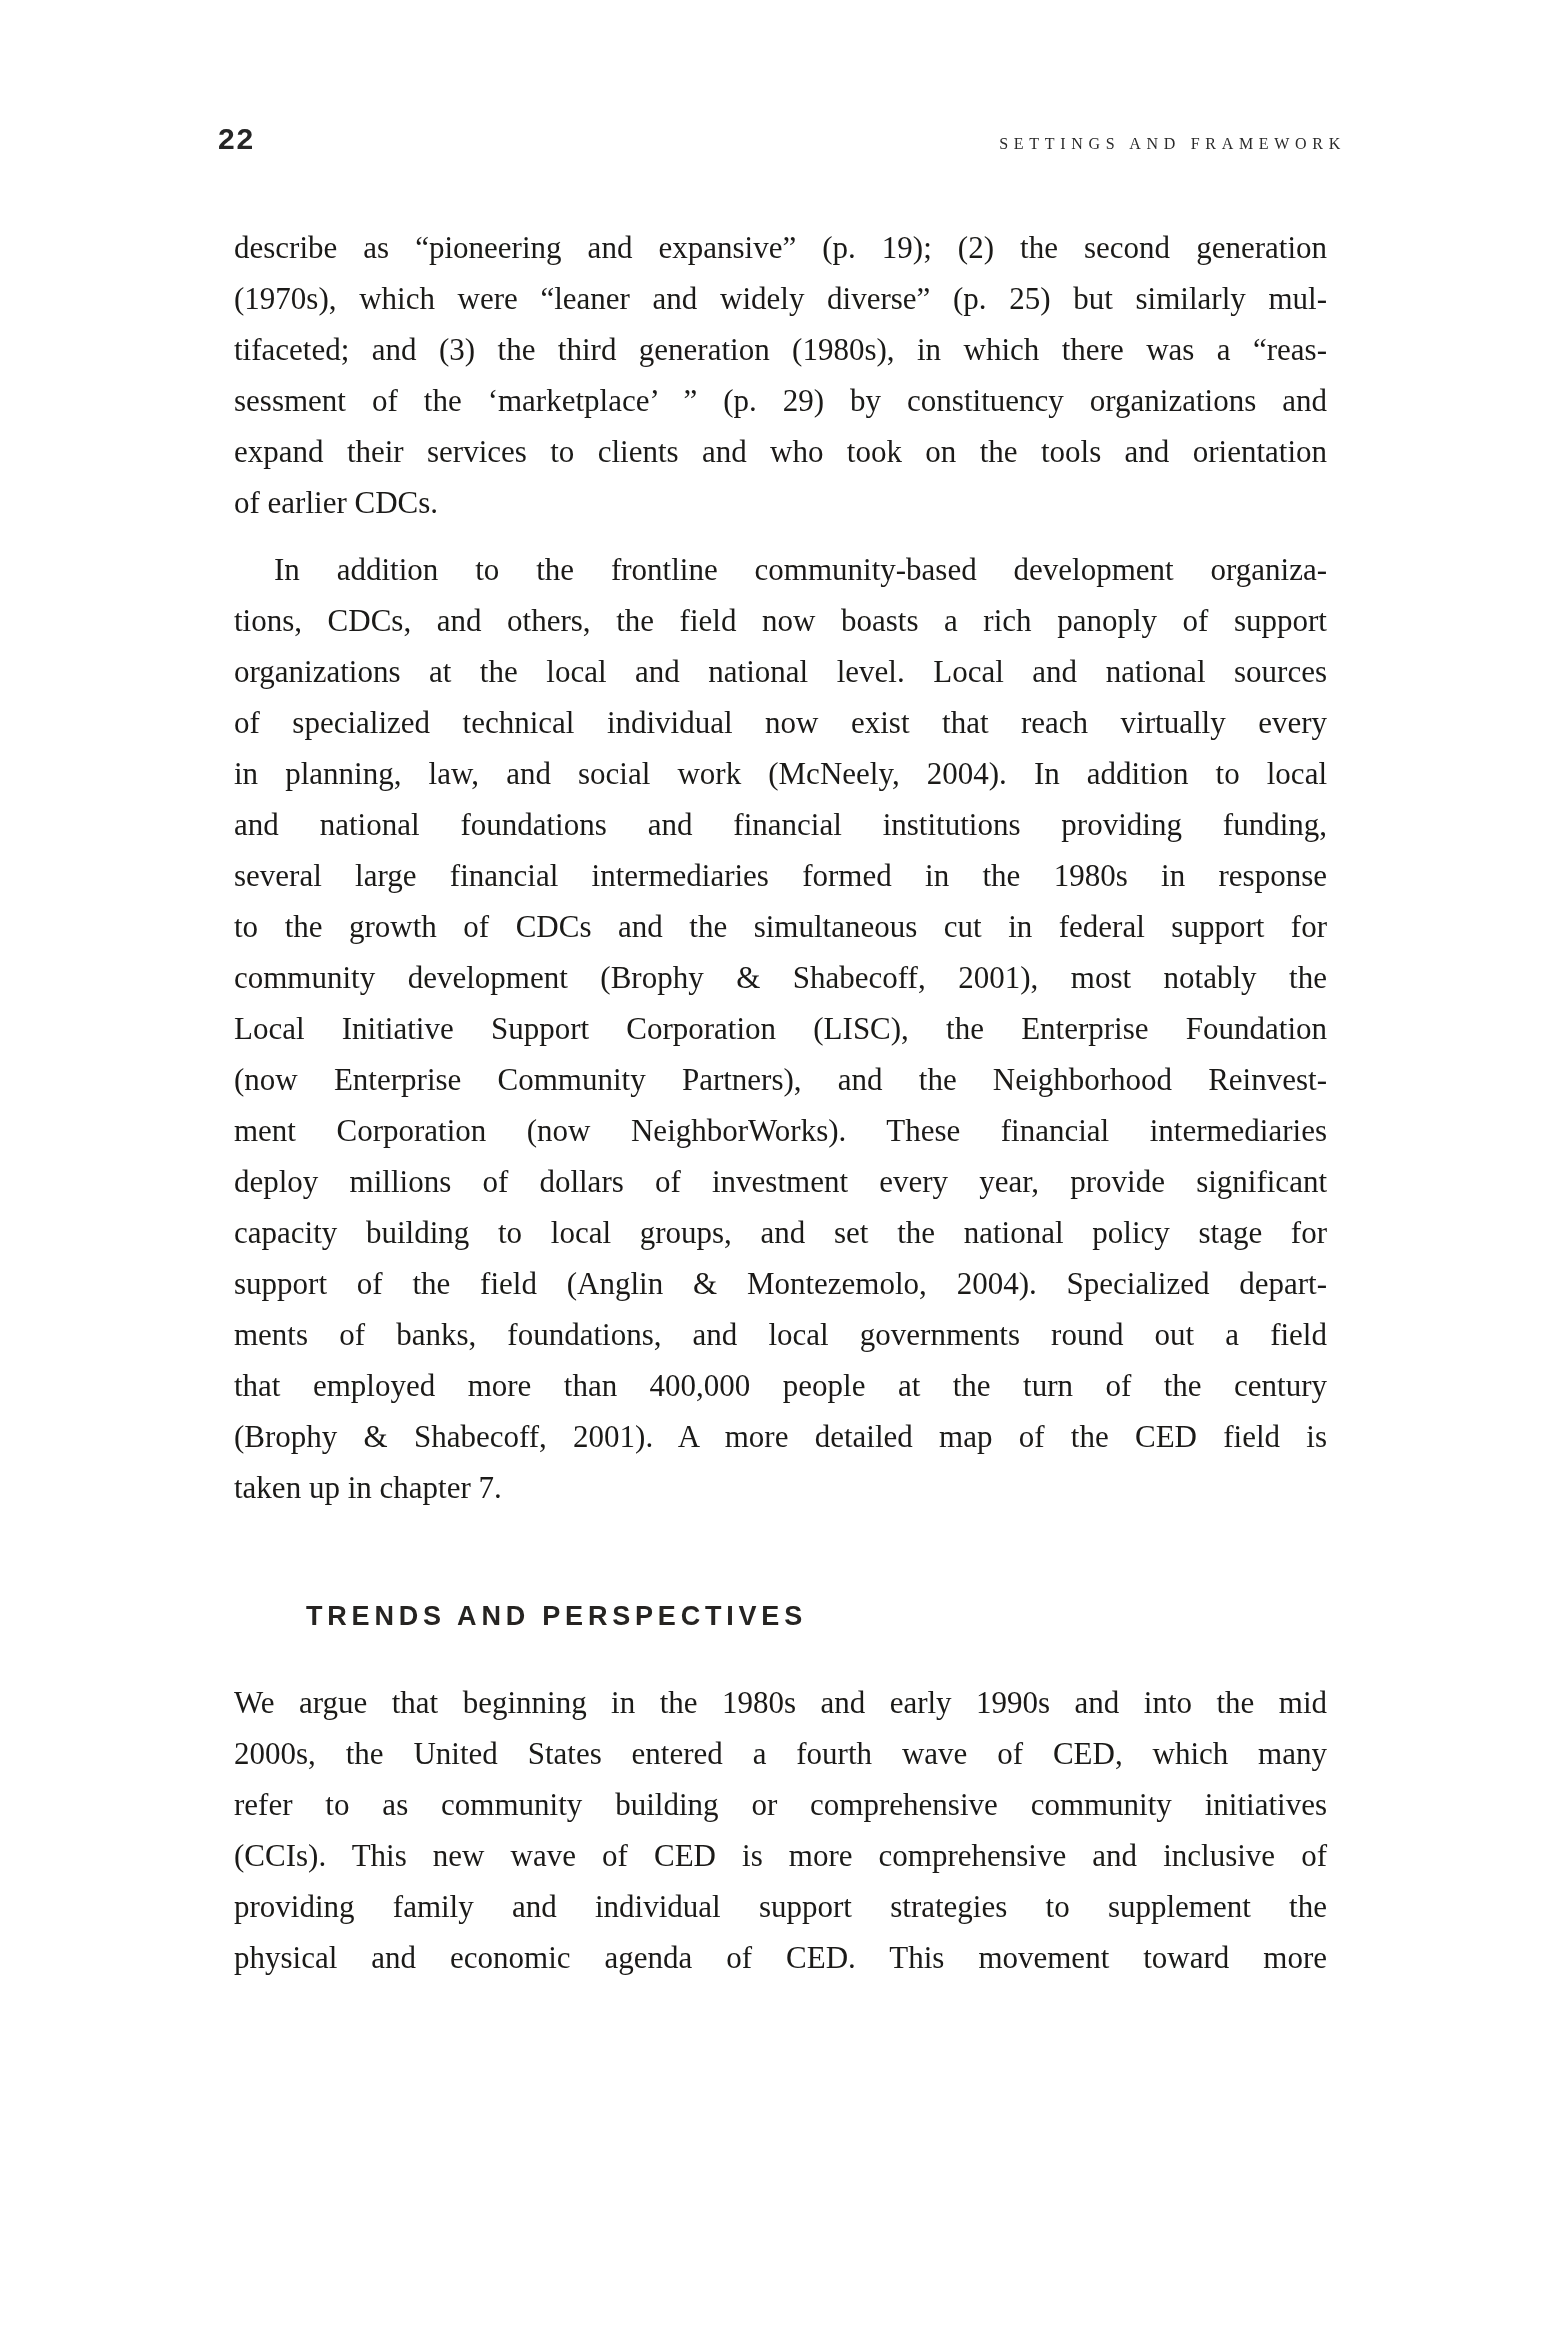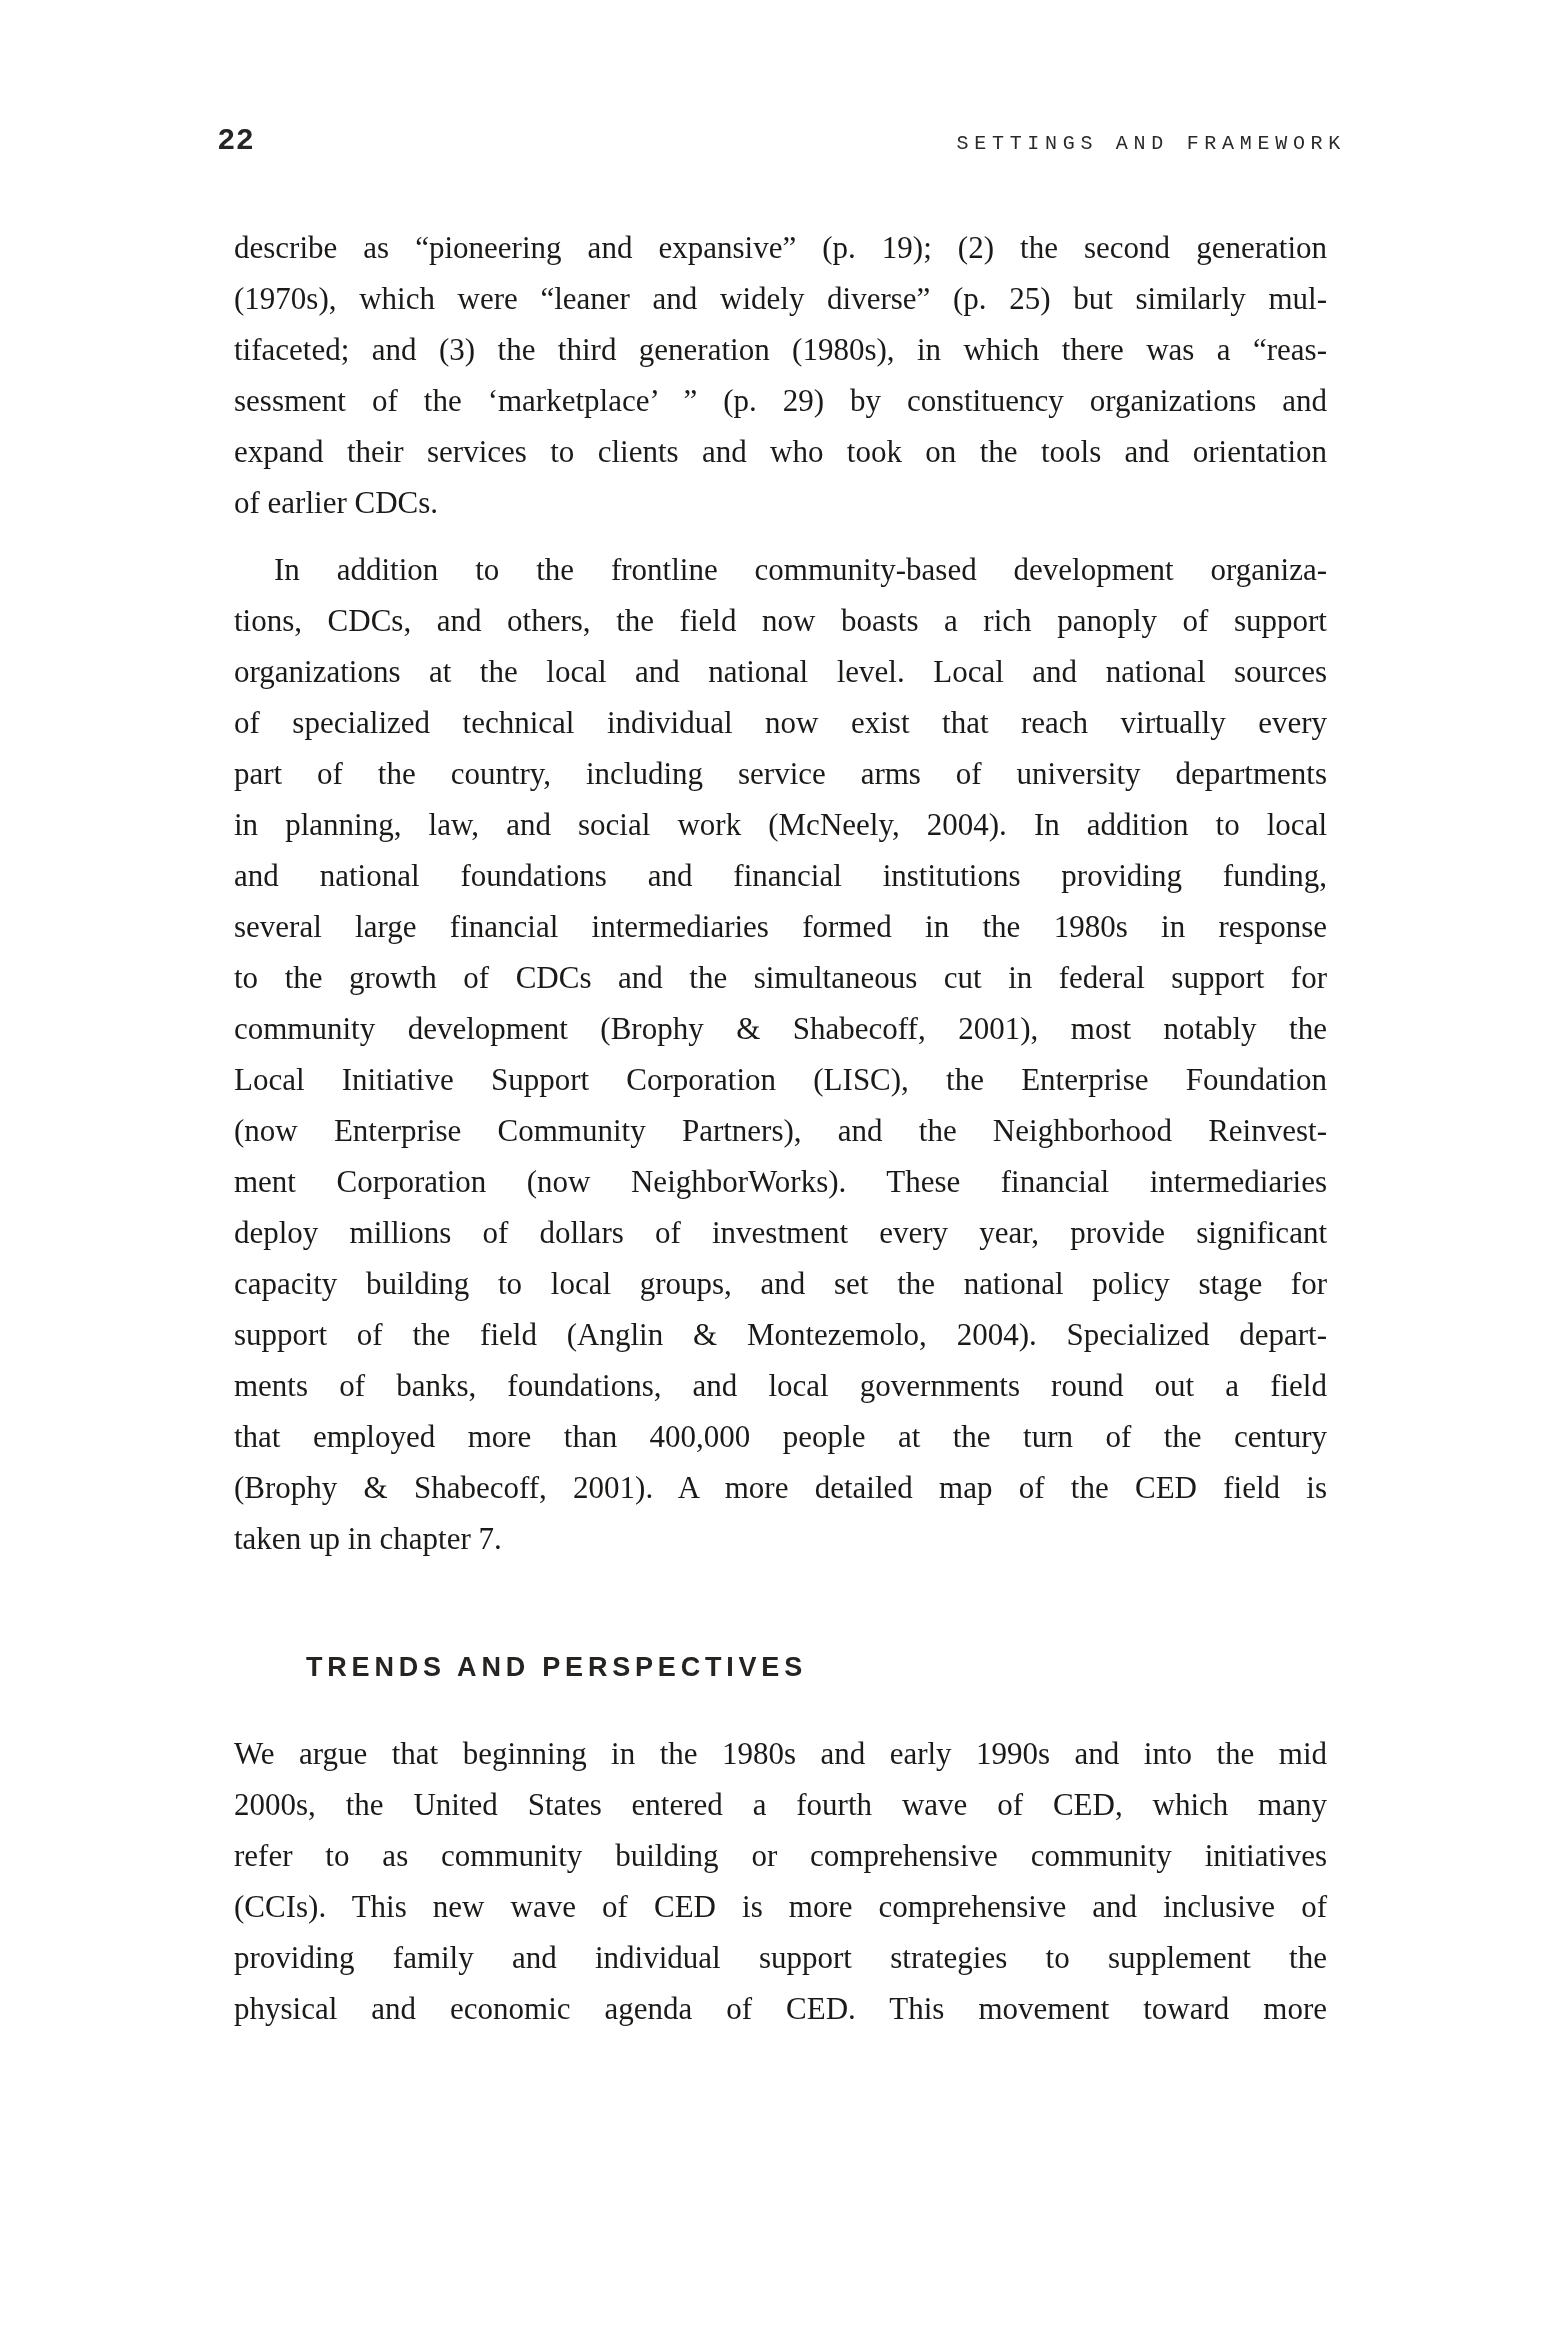--- a/index.html
+++ b/index.html
@@ -26,23 +26,23 @@
     align-items: baseline;
   }
   .page-number {
     font-family: "Liberation Sans", sans-serif;
     font-weight: bold;
     font-size: 30px;
     letter-spacing: 1.9px;
     color: #262626;
   }
   .running-head {
-    font-family: Liberation Mono, monospace;
+    font-family: Liberation Serif, serif;
     font-weight: normal;
-    font-size: 20px;
+    font-size: 16px;
     letter-spacing: 5.7px;
     color: #2a2a2a;
   }
 
   
   .text-block {
     position: absolute;
     left: 218px;
     top: 206px;
     width: 1125px;
@@ -102,21 +102,20 @@
         <div class="line">sessment of the ‘marketplace’ ” (p. 29) by constituency organizations and</div>
         <div class="line">expand their services to clients and who took on the tools and orientation</div>
         <div class="line line-last">of earlier CDCs.</div>
       </div>
 
     <div class="para indent-first">
         <div class="line">In addition to the frontline community-based development organiza-</div>
         <div class="line">tions, CDCs, and others, the field now boasts a rich panoply of support</div>
         <div class="line">organizations at the local and national level. Local and national sources</div>
         <div class="line">of specialized technical individual now exist that reach virtually every</div>
-        <div class="line">part of the country, including service arms of university departments</div>
         <div class="line">in planning, law, and social work (McNeely, 2004). In addition to local</div>
         <div class="line">and national foundations and financial institutions providing funding,</div>
         <div class="line">several large financial intermediaries formed in the 1980s in response</div>
         <div class="line">to the growth of CDCs and the simultaneous cut in federal support for</div>
         <div class="line">community development (Brophy &amp; Shabecoff, 2001), most notably the</div>
         <div class="line">Local Initiative Support Corporation (LISC), the Enterprise Foundation</div>
         <div class="line">(now Enterprise Community Partners), and the Neighborhood Reinvest-</div>
         <div class="line">ment Corporation (now NeighborWorks). These financial intermediaries</div>
         <div class="line">deploy millions of dollars of investment every year, provide significant</div>
         <div class="line">capacity building to local groups, and set the national policy stage for</div>

